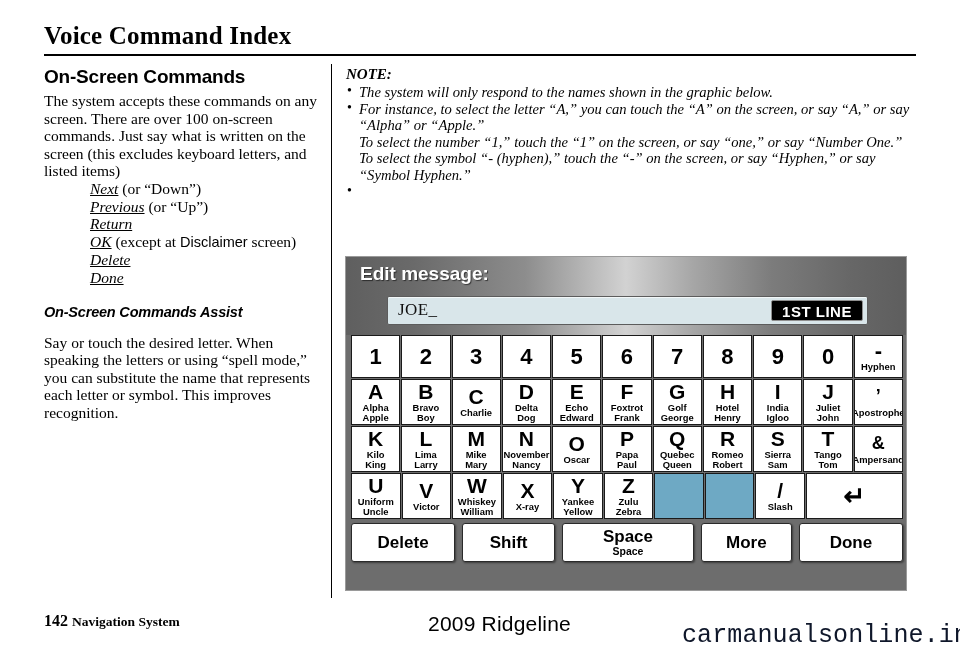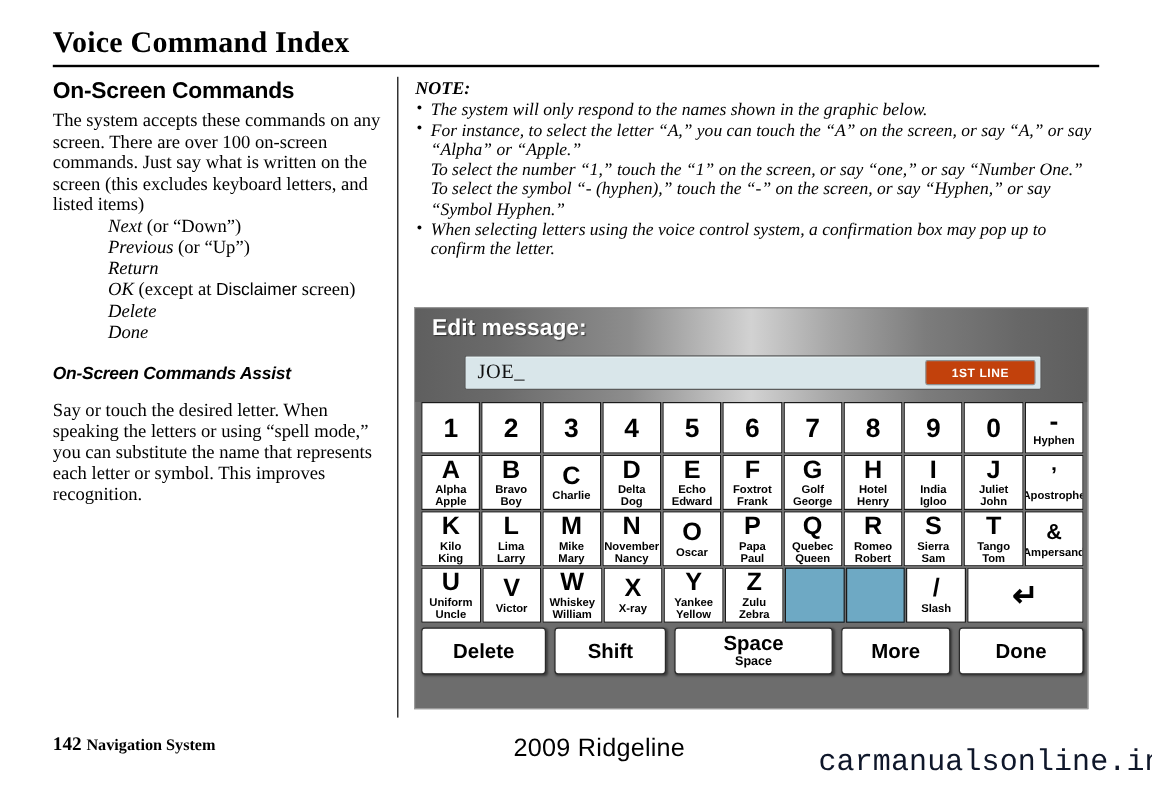--- a/index.html
+++ b/index.html
@@ -70,21 +70,21 @@
     list-style: none;
     margin: 0;
     padding: 0 0 0 46px;
   }
   #cmd-list li {
     font-family: "Liberation Serif", serif;
     font-size: 15.5px;
     line-height: 17.6px;
     white-space: nowrap;
   }
-  #cmd-list li i { font-style: italic; }
+  #cmd-list li i { font-style: italic; text-decoration: underline; }
   .sans-inline {
     font-family: "Liberation Sans", sans-serif;
     font-size: 14.5px;
     font-style: normal;
   }
   #assist-block { margin-top: 17px; }
 
   
   #note-col {
     position: absolute;
@@ -160,27 +160,27 @@
     font-family: Liberation Serif, serif;
     font-size: 17px;
     font-weight: normal;
     color: #111;
     letter-spacing: .4px;
   }
   #line-badge {
     position: absolute;
     right: 4px; top: 3px;
     width: 92px; height: 21px;
-    background: #c2410c;
+    background: #000000;
     border: 1px solid #8f8f8f;
     border-radius: 2px;
     color: #fff;
     font-family: "Liberation Sans", sans-serif;
     font-weight: bold;
-    font-size: 10px;
+    font-size: 15px;
     line-height: 21px;
     text-align: center;
     letter-spacing: .5px;
     box-sizing: border-box;
   }
 
   
   #keyboard {
     position: absolute;
     left: 5px; top: 78px;
@@ -330,21 +330,21 @@
     <div class="h3">On-Screen Commands Assist</div>
     <p class="body-par">Say or touch the desired letter. When speaking the letters or using “spell mode,” you can substitute the name that represents each letter or symbol. This improves recognition.</p>
   </div>
 </div>
 
 <div id="note-col">
   <div id="note-label">NOTE:</div>
   <ul id="note-list">
       <li><span class="bullet">•</span><span>The system will only respond to the names shown in the graphic below.</span></li>
       <li><span class="bullet">•</span><span>For instance, to select the letter “A,” you can touch the “A” on the screen, or say “A,” or say “Alpha” or “Apple.”</span><span class="note-sub">To select the number “1,” touch the “1” on the screen, or say “one,” or say “Number One.”</span><span class="note-sub">To select the symbol “- (hyphen),” touch the “-” on the screen, or say “Hyphen,” or say “Symbol Hyphen.”</span></li>
-      <li><span class="bullet">•</span><span>When selecting letters using the voice control system, a confirmation box may pop up to confirm the letter.</span></li>
+      <li><span class="bullet">•</span></li>
     </ul>
 </div>
 
 <div id="device">
   <div id="device-header">
     <div id="edit-title">Edit message:</div>
     <div id="text-field">
       <span id="text-value">JOE_</span>
       <span id="line-badge">1ST LINE</span>
     </div>

